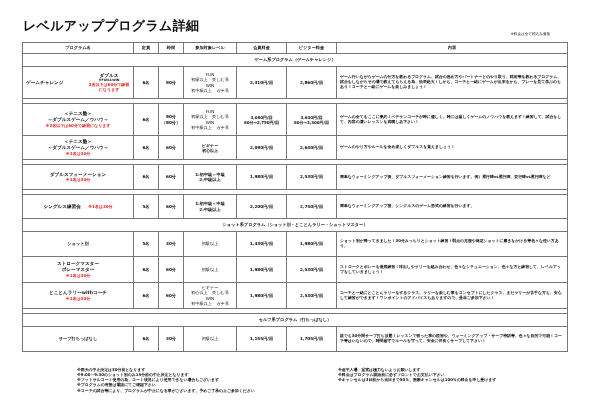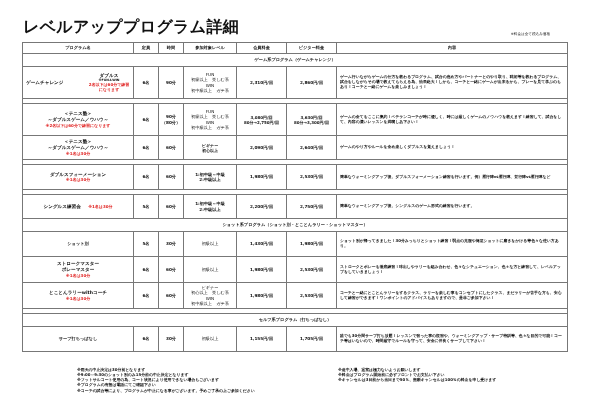--- a/index.html
+++ b/index.html
@@ -1,18 +1,18 @@
 <!DOCTYPE html>
 <html><head>
 <meta charset="utf-8">
 <style>
   html, body { margin:0; padding:0; background:#ffffff; }
   body { width:600px; height:416px; position:relative; overflow:hidden;
          font-family:"DejaVu Sans", sans-serif; color:#111; }
-  .title { position:absolute; left:23px; top:17px; font-size:16px; font-weight:bold; letter-spacing:0.3px; }
+  .title { position:absolute; left:23px; top:17px; font-size:13px; font-weight:bold; letter-spacing:0.3px; }
   .note-top { position:absolute; right:50px; top:32px; font-size:3.6px; color:#222; }
   table.sched { position:absolute; left:22px; top:42px; width:545px; border-collapse:collapse; table-layout:fixed; }
   table.sched td, table.sched th { border:0.8px solid #777; padding:0; font-size:4.2px; text-align:center; vertical-align:middle; line-height:1.25; }
   table.sched th { font-weight:bold; height:10px; font-size:4.2px; }
   .sec td { height:12px; font-weight:bold; font-size:4.8px; }
   .gap td { height:4px; border-left:0.8px solid #777; border-right:0.8px solid #777; }
   .name { font-weight:bold; font-size:4.6px; }
   .red { color:#e0201f; font-weight:bold; font-size:4px; }
   .small { font-size:3.2px; }
   .price { font-weight:bold; font-size:4.8px; }

